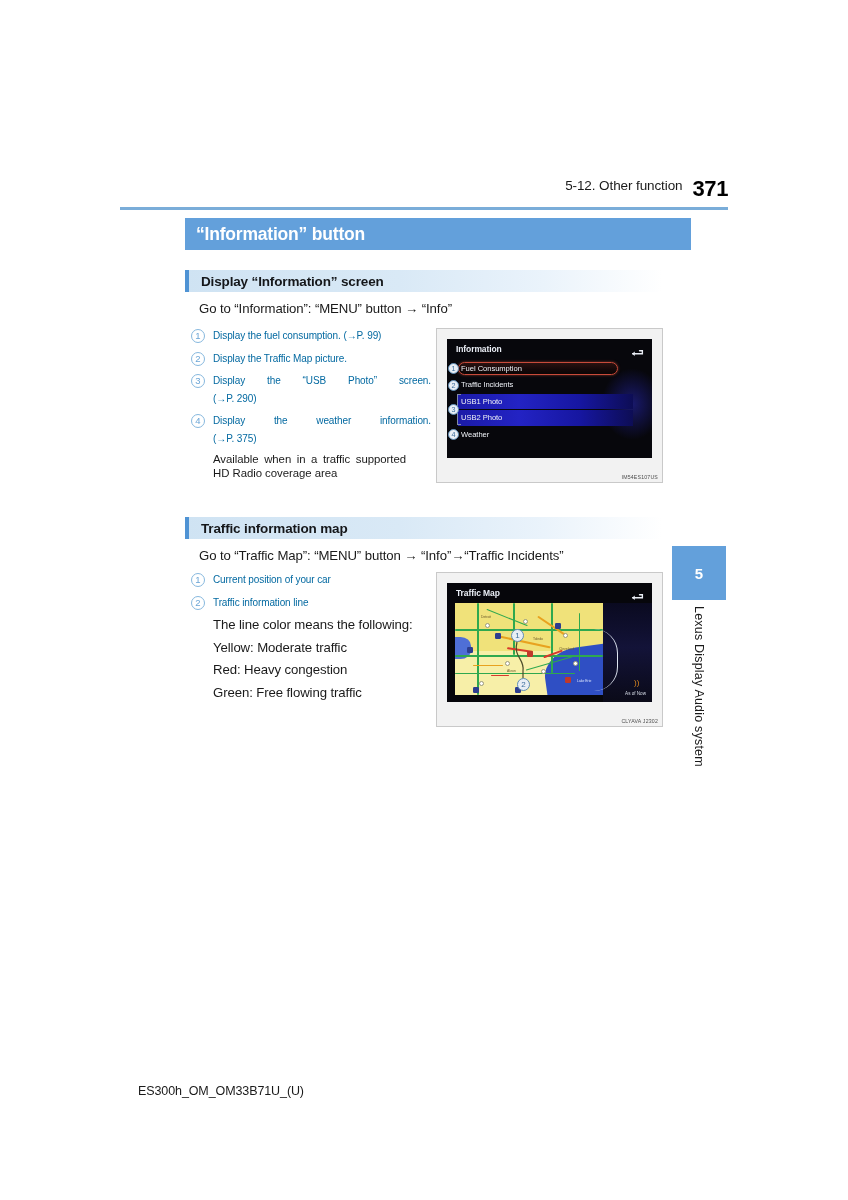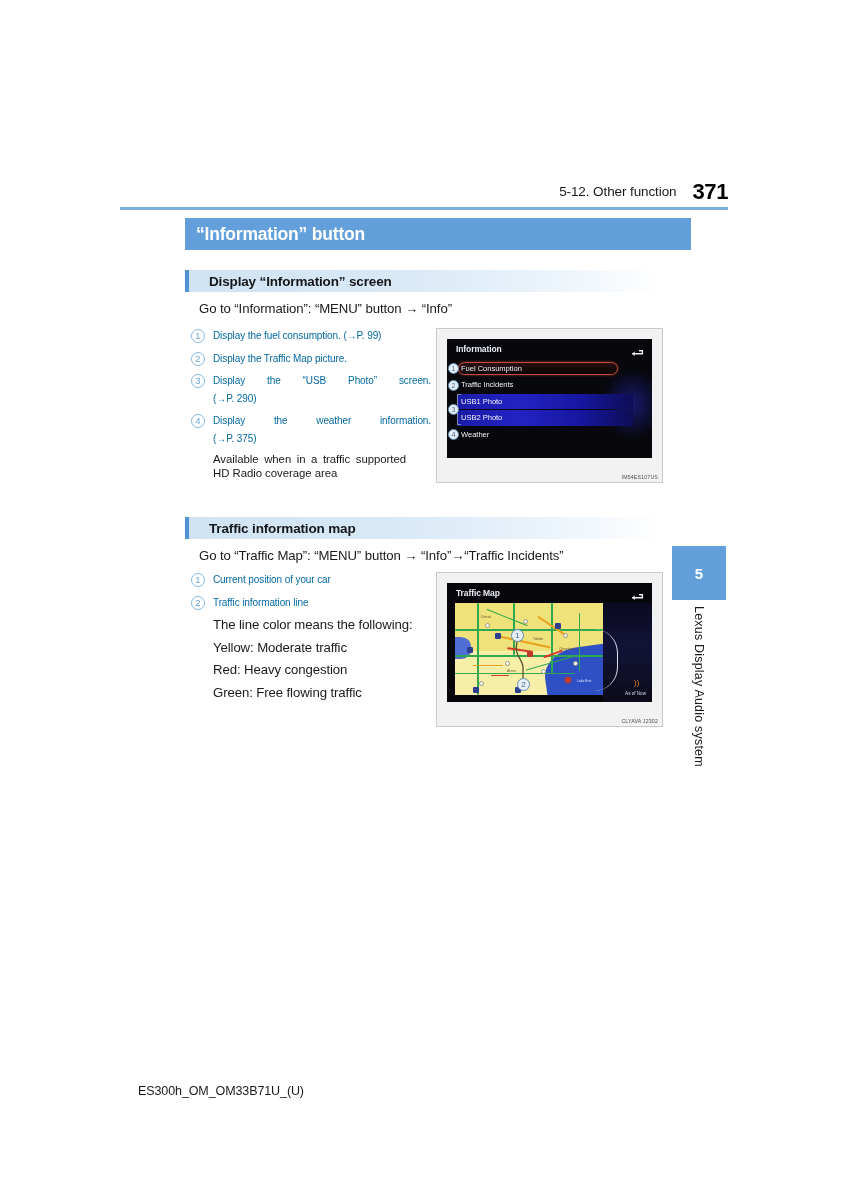--- a/index.html
+++ b/index.html
@@ -22,23 +22,23 @@
   }
 
   
   .header-row {
     position: absolute;
     left: 120px;
     top: 178px;
     width: 608px;
     height: 28px;
     display: flex;
-    align-items: center;
+    align-items: flex-start;
     justify-content: flex-end;
-    gap: 16px;
+    gap: 10px;
   }
   .header-title {
     font-size: 13.5px;
     letter-spacing: -0.1px;
     color: #1a1a1a;
     padding-bottom: 2px;
   }
   .header-pageno {
     font-size: 22px;
     font-weight: bold;
@@ -88,21 +88,21 @@
     display: block;
     width: 4px;
     height: 22px;
     background: #4f93d4;
     flex: 0 0 auto;
   }
   .subhead-text {
     font-size: 13.5px;
     font-weight: bold;
     color: #15171a;
-    padding-left: 20px;
+    padding-left: 12px;
     letter-spacing: -0.15px;
   }
   #subhead-1 { left: 185px; top: 270px; }
   #subhead-2 { left: 185px; top: 517px; }
 
   
   .goto-line {
     position: absolute;
     font-size: 13.2px;
     color: #1a1a1a;

